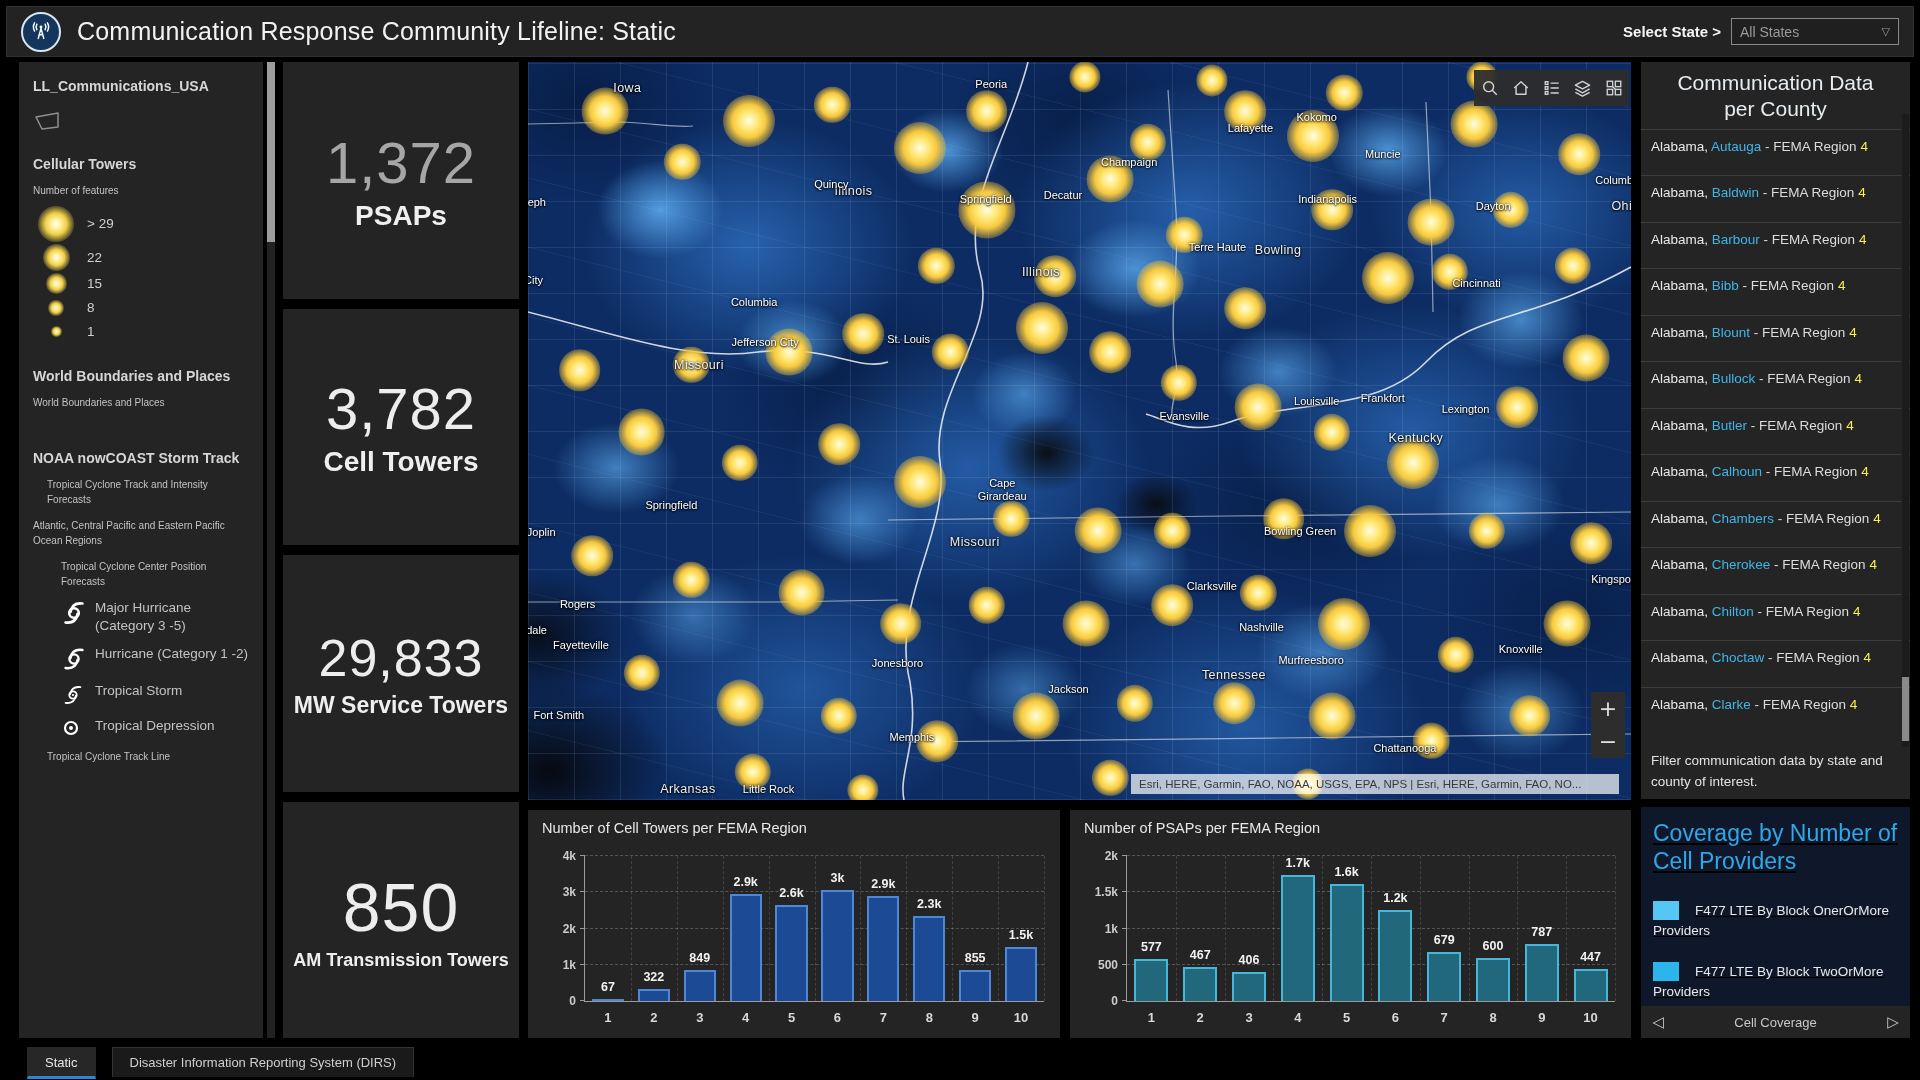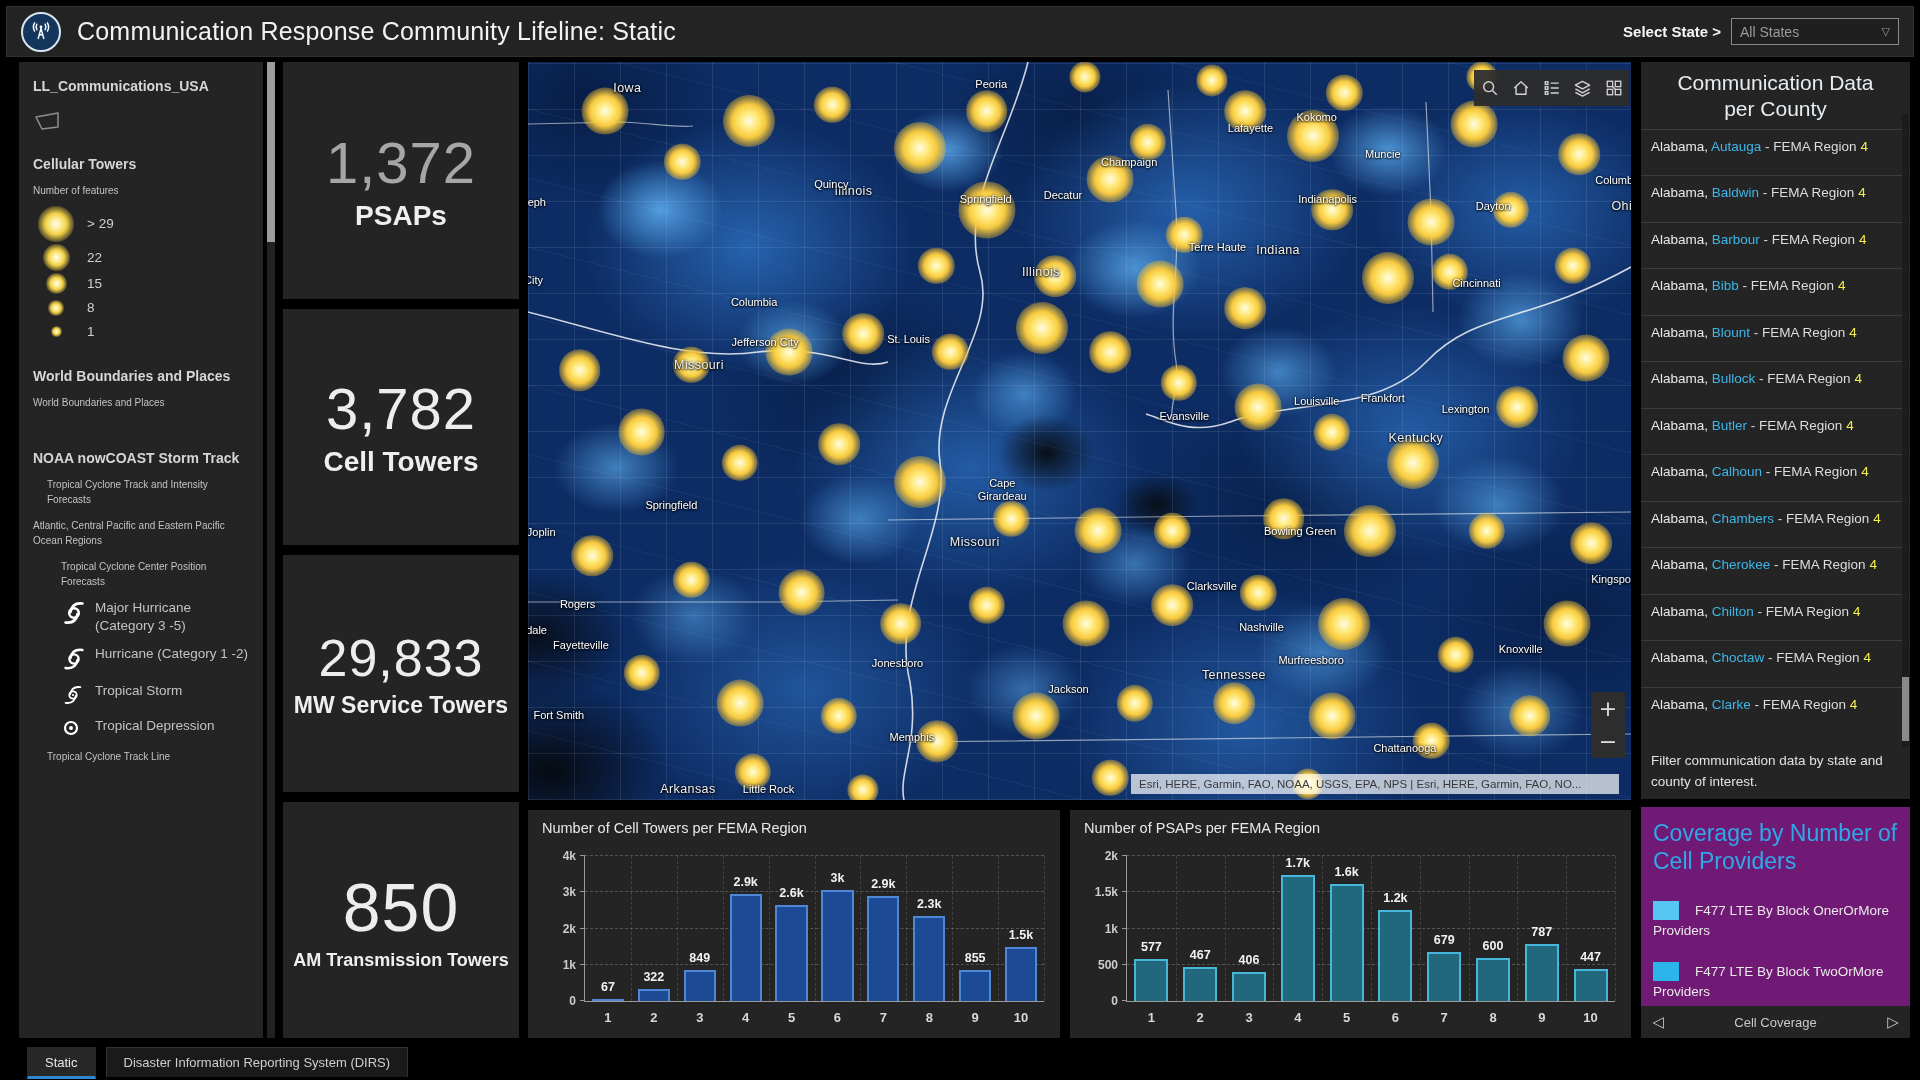--- a/index.html
+++ b/index.html
@@ -117,31 +117,31 @@
   
   .county{left:1641px;top:62px;width:269px;height:737px;overflow:hidden;}
   .county-title{font-size:21px;color:#e6ecf0;text-align:center;padding:8px 20px 6px;line-height:1.25;}
   .county-row{border-top:1px solid #3d3d3d;padding:9px 10px 0;height:36.5px;font-size:13.5px;cursor:pointer;}
   .c-state{color:#e8e8e8;} .c-name{color:#3fb6e8;} .c-suffix{color:#dcdcdc;} .c-region{color:#f7f14d;}
   .county-note{position:absolute;left:10px;right:16px;bottom:6px;font-size:13.5px;color:#e2e2e2;line-height:1.6;}
   .county-scroll{position:absolute;right:1px;top:52px;bottom:52px;width:7px;background:#1c1c1c;}
   .county-thumb{position:absolute;left:0;bottom:6px;width:7px;height:64px;background:#8a8a8a;}
 
   
-  .coverage{left:1641px;top:807px;width:269px;height:231px;background:#701a75;}
+  .coverage{left:1641px;top:807px;width:269px;height:231px;background:#0f172a;text-decoration:underline;}
   .cov-title{font-size:23px;line-height:1.22;padding:12px 12px 0;font-weight:400;}
   .cov-legend{padding:6px 12px 0;}
   .cov-item{margin-top:20px;font-size:13.5px;color:#e8e8e8;line-height:1.5;}
   .cov-swatch{display:inline-block;width:26px;height:19px;margin-right:16px;vertical-align:-5px;}
   .cov-nav{position:absolute;left:0;right:0;bottom:0;height:32px;background:#242424;display:flex;align-items:center;}
   .cov-nav-label{flex:1;text-align:center;color:#c9c9c9;font-size:13px;}
   .nav-arrow{width:34px;text-align:center;color:#c9c9c9;font-size:15px;cursor:pointer;font-family:"DejaVu Sans",sans-serif;}
 
   
-  .tabs{position:absolute;left:27px;top:1047px;display:flex;gap:10px;}
+  .tabs{position:absolute;left:27px;top:1047px;display:flex;gap:16px;}
   .tab{height:29px;line-height:29px;padding:0 17px;font-size:13px;color:#cfcfcf;background:#1a1a1a;border:1px solid #333;border-bottom:none;cursor:pointer;}
   .tab.active{background:#272727;color:#e8e8e8;border-color:#272727;border-bottom:3px solid #2e86d1;height:28px;}
   svg{display:block;}
 </style>
 </head>
 <body>
 
 <div class="app">
 
   <div class="header">
@@ -372,21 +372,21 @@
         <div class="tower" style="left: 50.5%; top: 2%; width: 31.2px; height: 31.2px;"></div>
         <div class="tower" style="left: 62%; top: 2.5%; width: 31.2px; height: 31.2px;"></div>
         <div class="tower" style="left: 86.5%; top: 2%; width: 31.2px; height: 31.2px;"></div>
       </div>
     <div id="map-labels">
         <div class="map-label state" style="left: 9%; top: 3.5%;">Iowa</div>
         <div class="map-label state" style="left: 29.5%; top: 17.5%;">Illinois</div>
         <div class="map-label state" style="left: 46.5%; top: 28.5%;">Illinois</div>
         <div class="map-label state" style="left: 15.5%; top: 41%;">Missouri</div>
         <div class="map-label state" style="left: 40.5%; top: 65%;">Missouri</div>
-        <div class="map-label state" style="left: 68%; top: 25.5%;">Indiana</div>
+        <div class="map-label state" style="left: 68%; top: 25.5%;">Bowling</div>
         <div class="map-label state" style="left: 99.5%; top: 19.5%;">Ohio</div>
         <div class="map-label state" style="left: 80.5%; top: 51%;">Kentucky</div>
         <div class="map-label state" style="left: 64%; top: 83%;">Tennessee</div>
         <div class="map-label state" style="left: 14.5%; top: 98.5%;">Arkansas</div>
         <div class="map-label city" style="left: 42%; top: 3%;">Peoria</div>
         <div class="map-label city" style="left: 71.5%; top: 7.5%;">Kokomo</div>
         <div class="map-label city" style="left: 65.5%; top: 9%;">Lafayette</div>
         <div class="map-label city" style="left: 77.5%; top: 12.5%;">Muncie</div>
         <div class="map-label city" style="left: 54.5%; top: 13.5%;">Champaign</div>
         <div class="map-label city" style="left: 99%; top: 16%;">Columbus</div>

